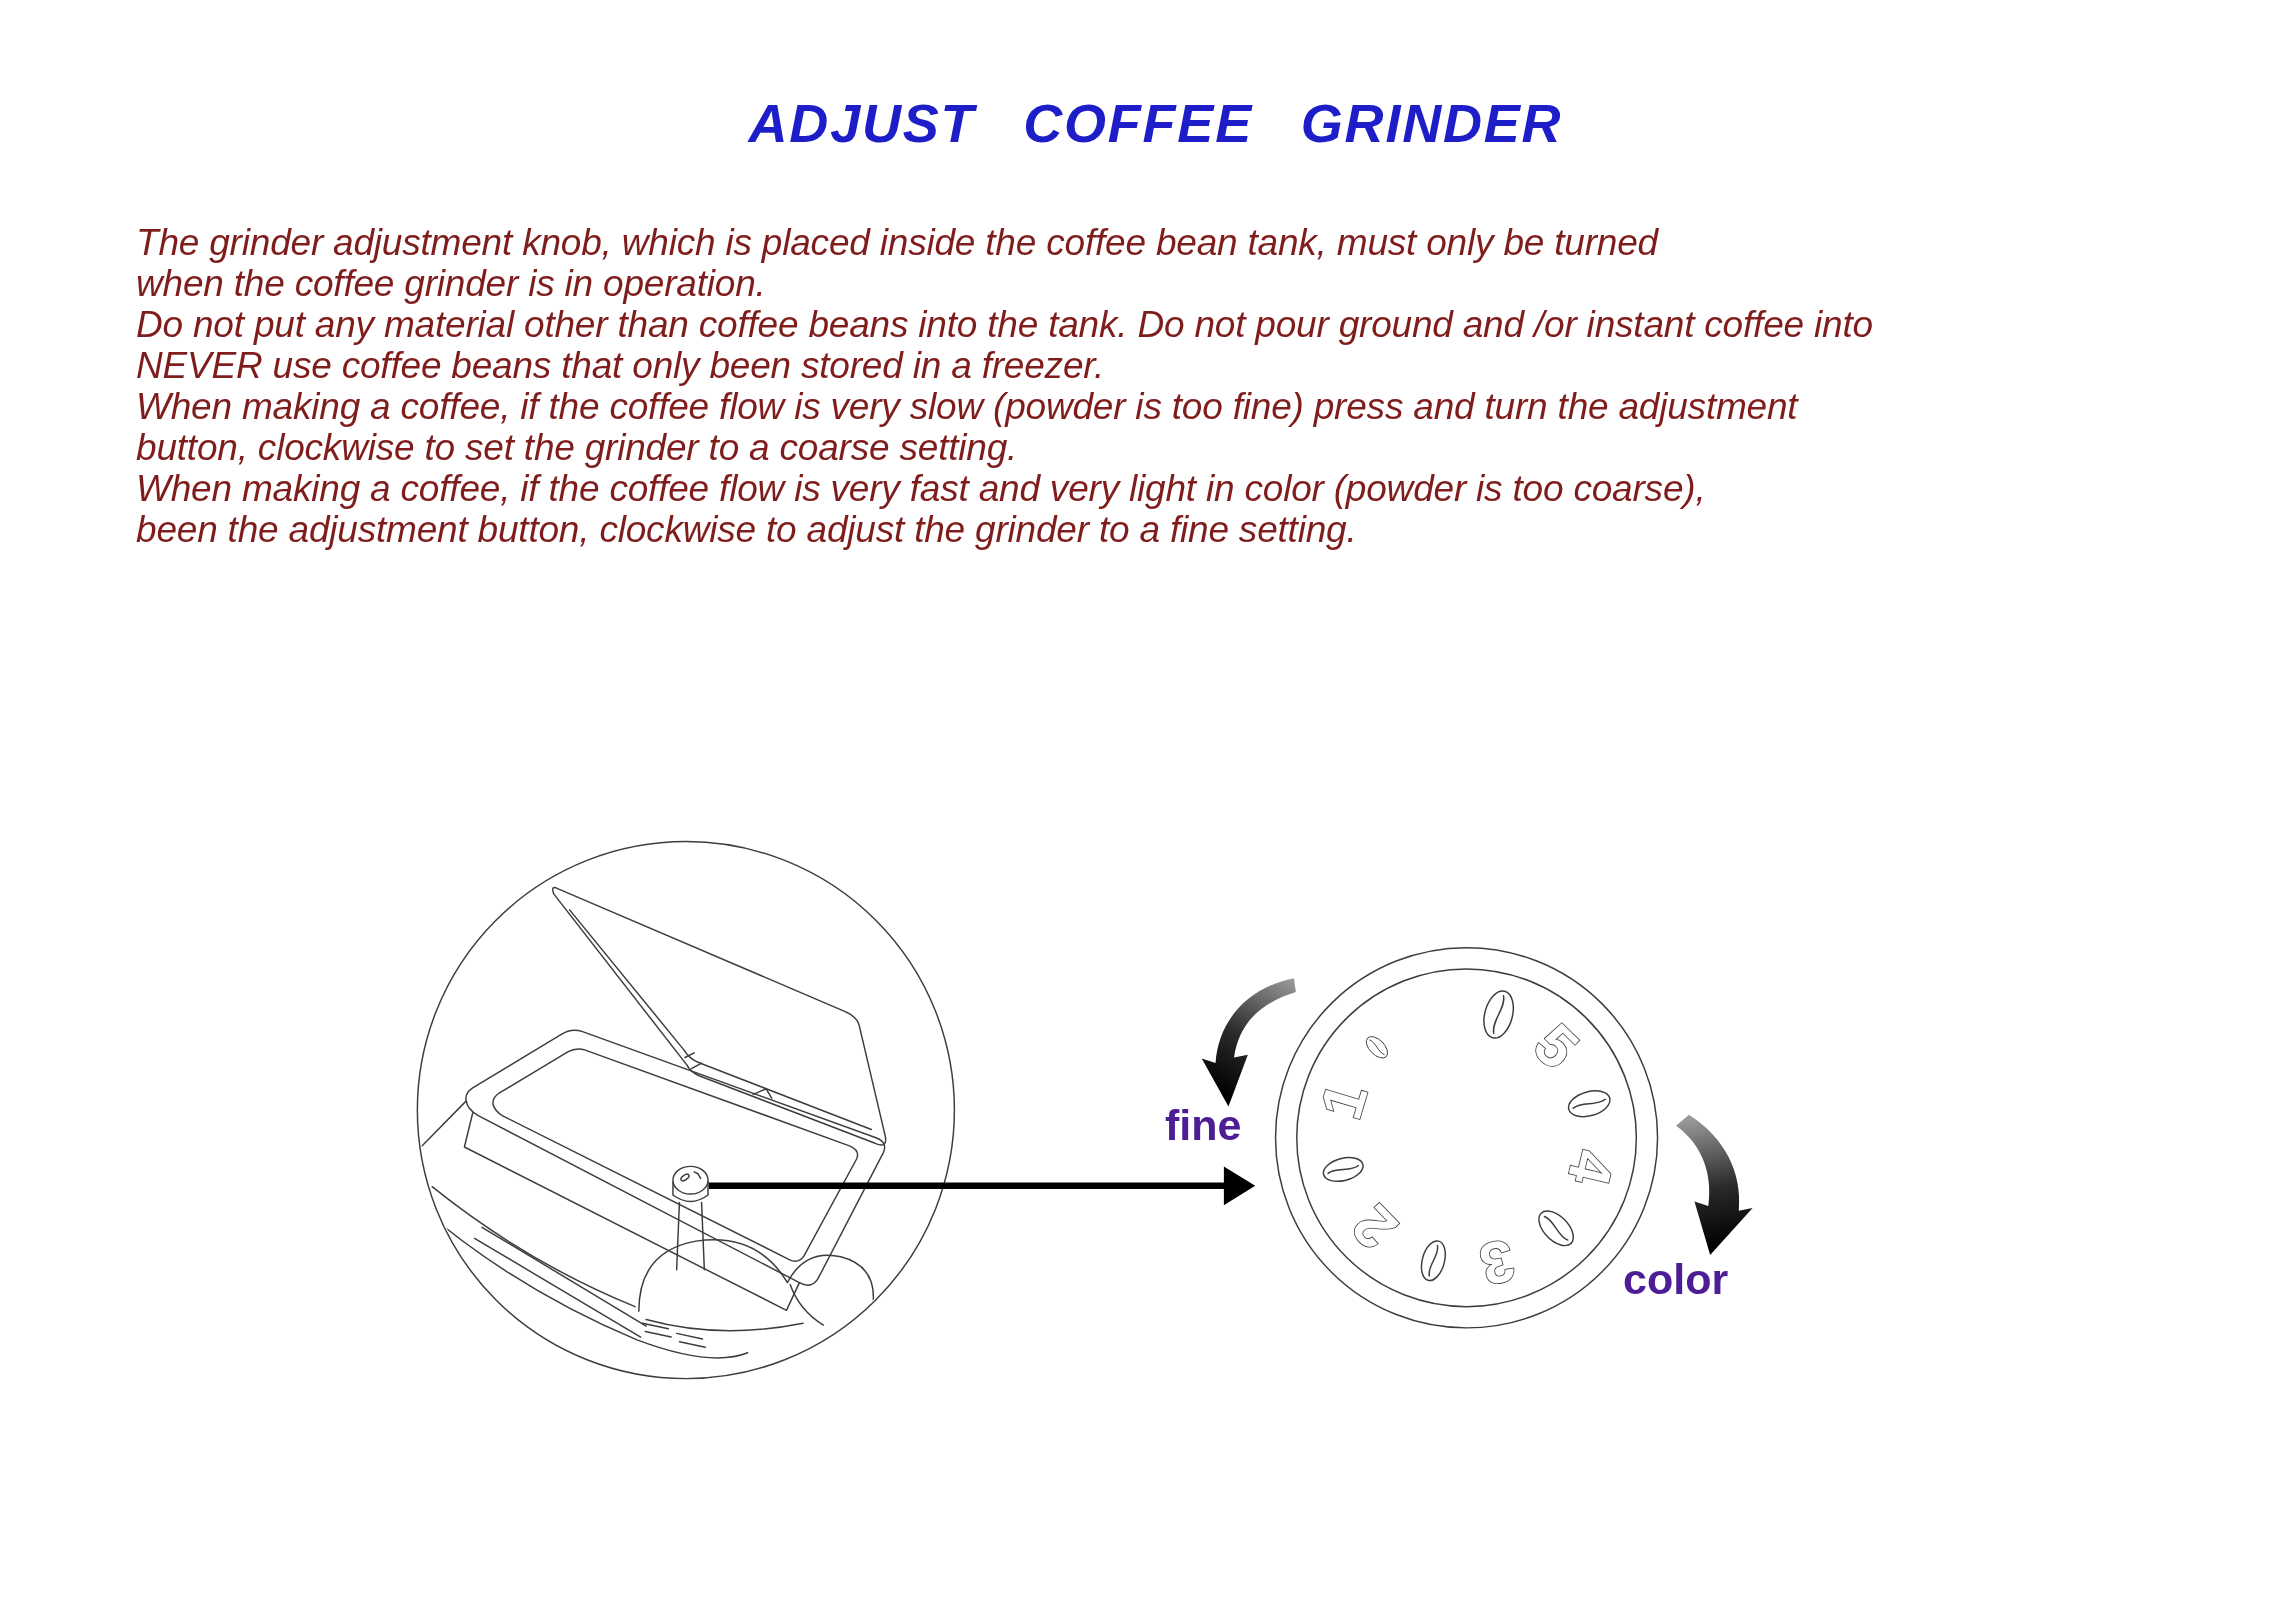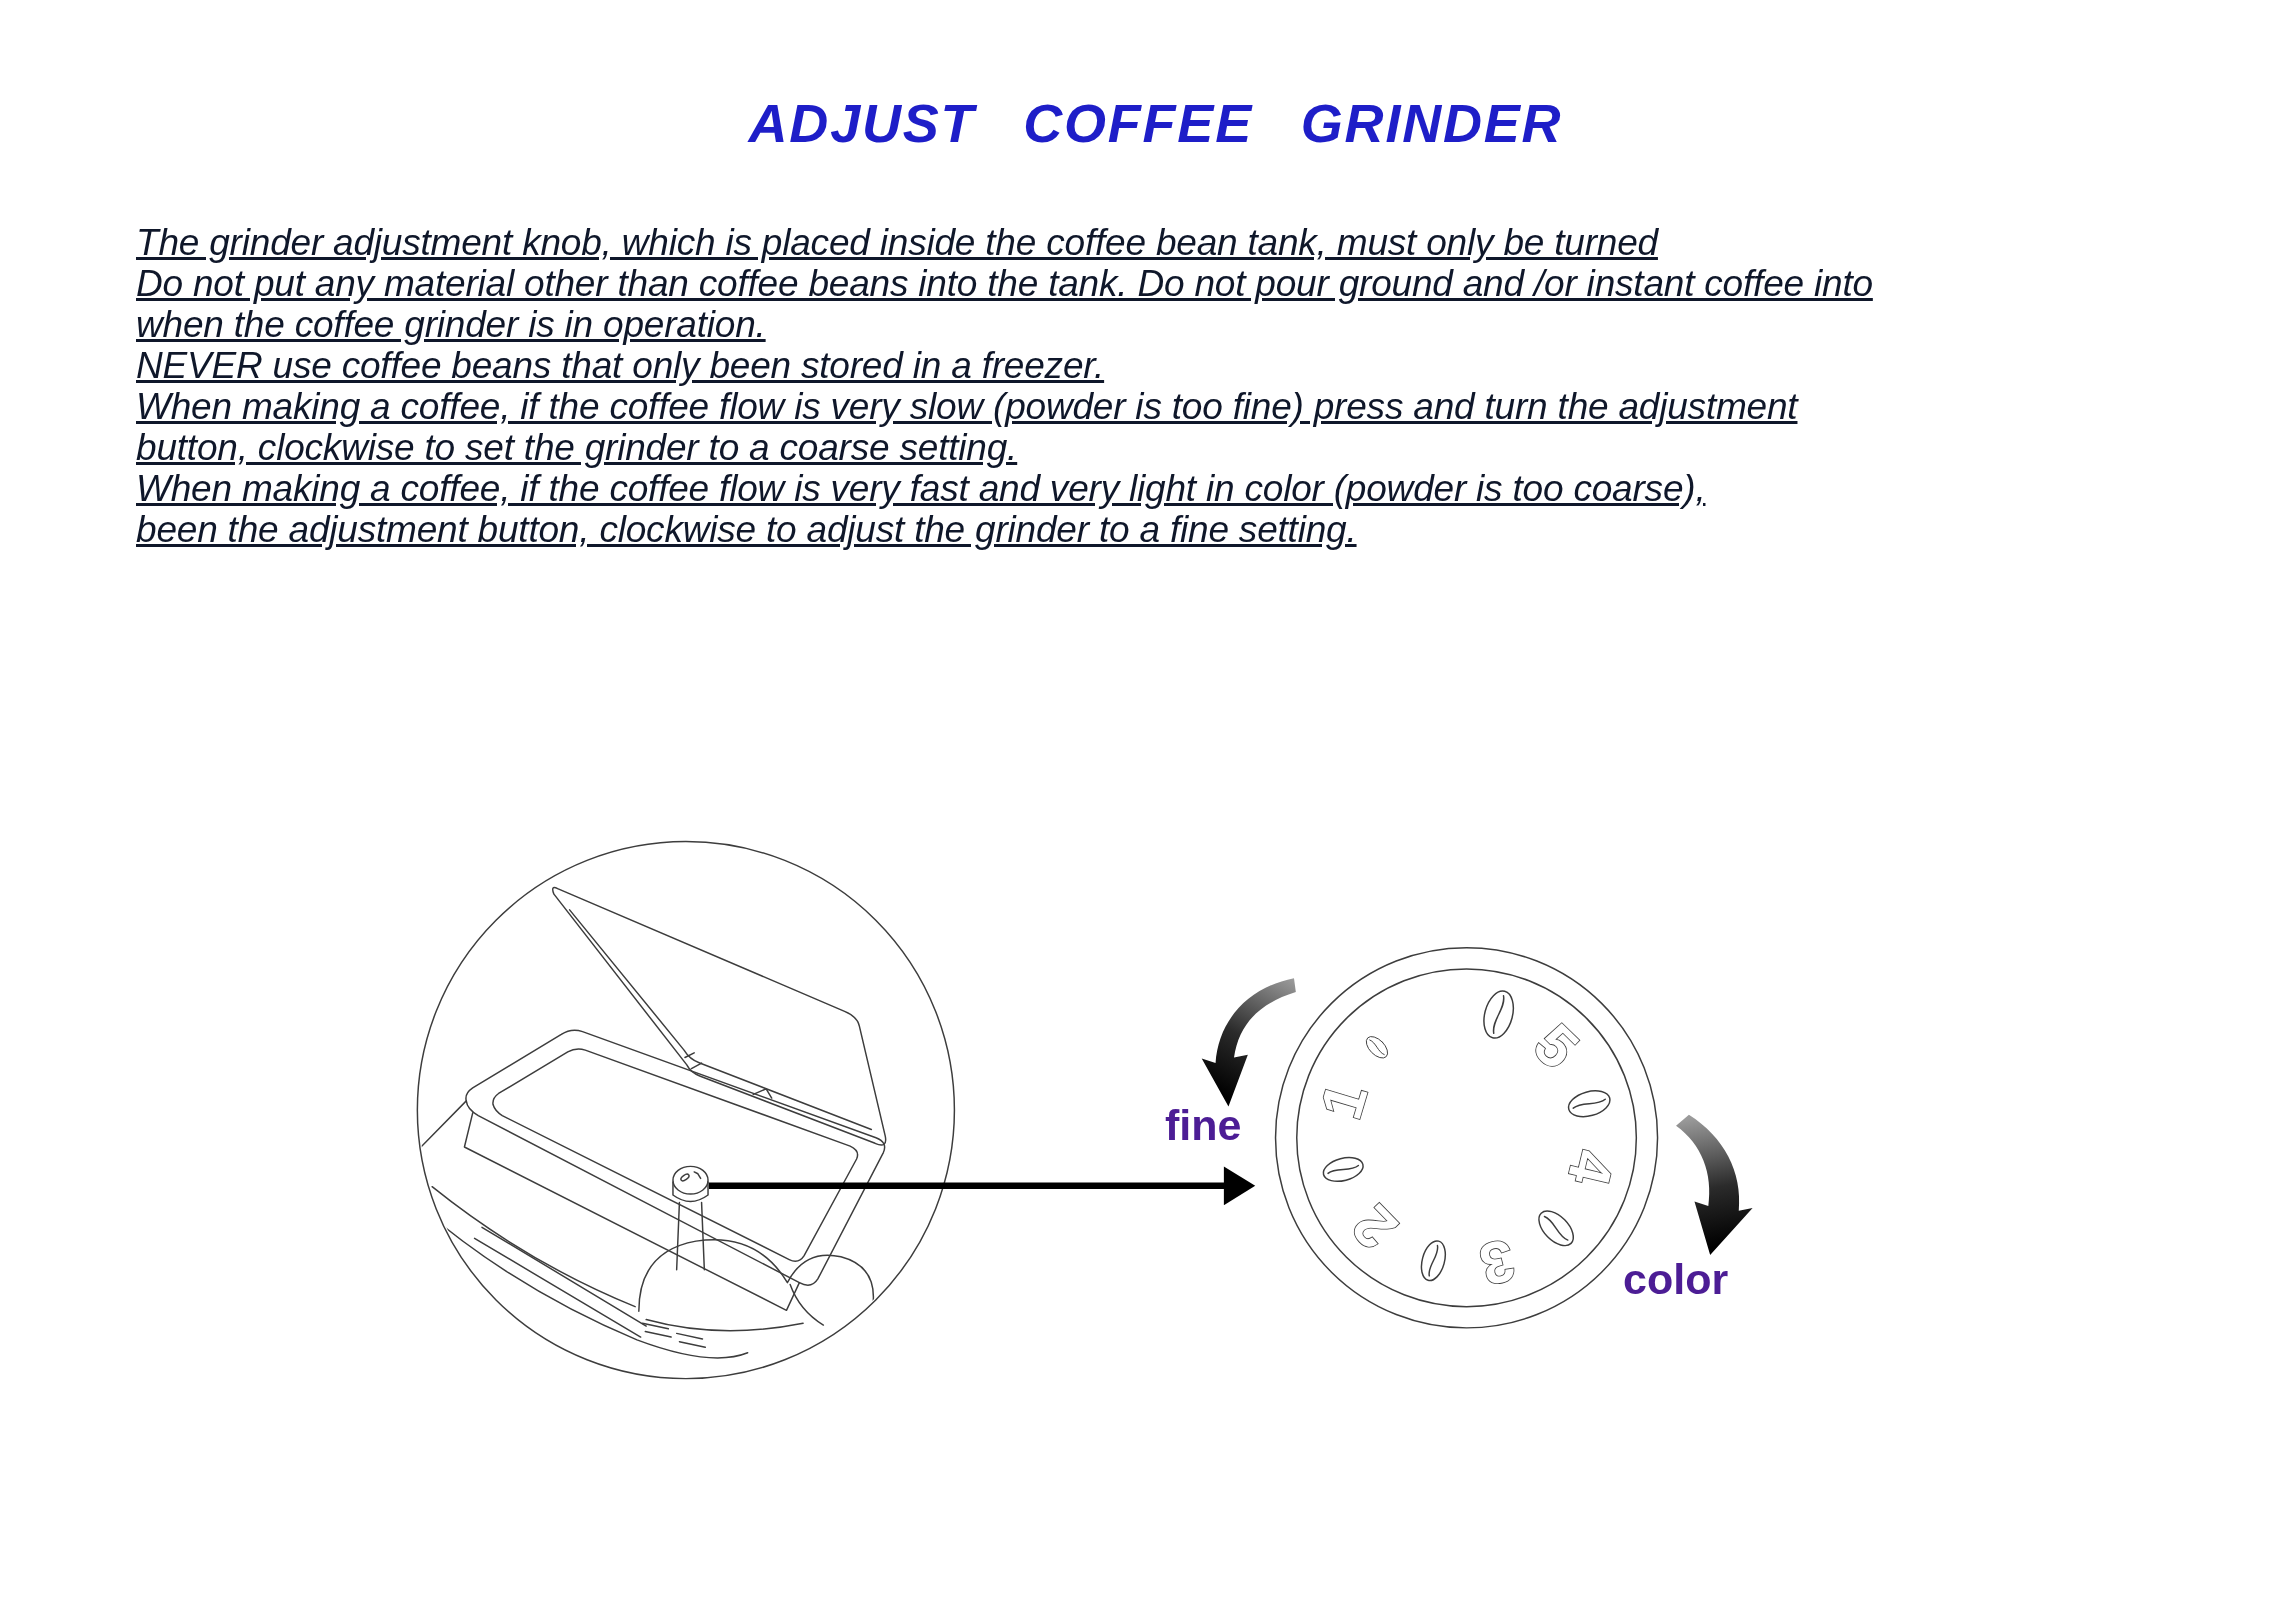--- a/index.html
+++ b/index.html
@@ -7,23 +7,22 @@
     position:relative;width:2289px;height:1613px;background:#ffffff;
     overflow:hidden;font-family:"Liberation Sans",sans-serif;
   }
   .title{
     position:absolute;left:0;top:92px;width:2289px;padding-left:22px;box-sizing:border-box;
     text-align:center;font-style:italic;font-weight:bold;font-size:54px;
     letter-spacing:1.8px;word-spacing:31px;color:#1e1ec8;white-space:nowrap;
   }
   .instructions{
     position:absolute;left:136px;top:222px;width:2123px;
-    font-style:italic;font-size:37px;line-height:41px;color:#0f172a;
+    font-style:italic;font-size:37px;line-height:41px;color:#7f1d1d;
     letter-spacing:-0.2px;
-    text-decoration:underline;
   }
   .instructions .line{white-space:nowrap;}
   .fig-label{
     position:absolute;font-weight:bold;font-size:43px;color:#4c1d95;line-height:1;
   }
   .fig-label.fine{left:1165px;top:1104px;}
   .fig-label.coarse{left:1623px;top:1258px;}
   svg.diagram{position:absolute;left:0;top:0;}
   .art{stroke:#3d3d3d;stroke-width:1.6;fill:none;stroke-linejoin:round;stroke-linecap:round;}
   .dial-num{
@@ -34,22 +33,22 @@
 </style>
 </head>
 <body>
 
 <div class="page">
 
   <div class="title">ADJUST COFFEE GRINDER</div>
 
   <div class="instructions">
     <div class="line">The grinder adjustment knob, which is placed inside the coffee bean tank, must only be turned</div>
+    <div class="line">when the coffee grinder is in operation.</div>
     <div class="line">Do not put any material other than coffee beans into the tank. Do not pour ground and /or instant coffee into</div>
-    <div class="line">when the coffee grinder is in operation.</div>
     <div class="line">NEVER use coffee beans that only been stored in a freezer.</div>
     <div class="line">When making a coffee, if the coffee flow is very slow (powder is too fine) press and turn the adjustment</div>
     <div class="line">button, clockwise to set the grinder to a coarse setting.</div>
     <div class="line">When making a coffee, if the coffee flow is very fast and very light in color (powder is too coarse),</div>
     <div class="line">been the adjustment button, clockwise to adjust the grinder to a fine setting.</div>
   </div>
 
   <svg class="diagram" width="2289" height="1613" viewBox="0 0 2480 1748">
     <defs>
       <clipPath id="machineClip">

